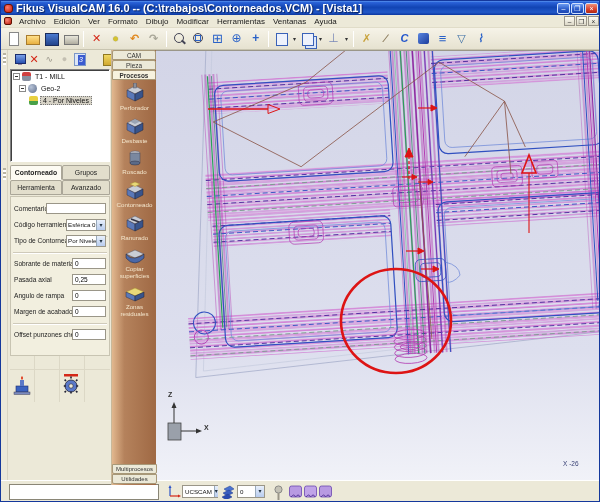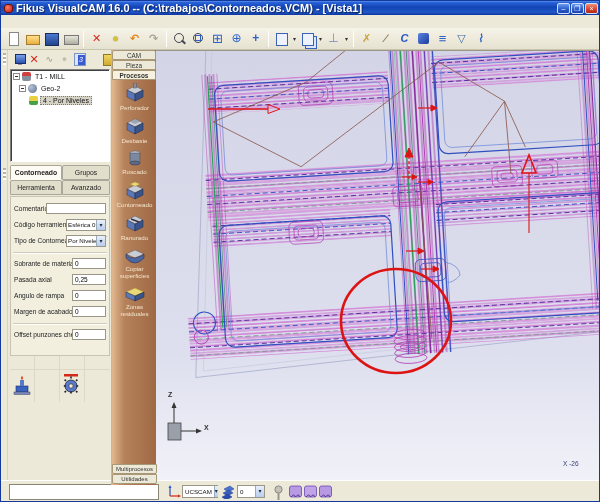--- a/index.html
+++ b/index.html
@@ -141,20 +141,38 @@
   <div class="titlebar">
     <div class="app-ico"></div>
     <div class="title-text">Fikus VisualCAM 16.0 -- (C:\trabajos\Contorneados.VCM) - [Vista1]</div>
     <div class="winbtns">
       <div class="wbtn">–</div>
       <div class="wbtn">❐</div>
       <div class="wbtn close">×</div>
     </div>
   </div>
 
+  <div class="menubar">
+    <div class="mdi-ico"></div>
+    <div class="menu-item">Archivo</div>
+    <div class="menu-item">Edición</div>
+    <div class="menu-item">Ver</div>
+    <div class="menu-item">Formato</div>
+    <div class="menu-item">Dibujo</div>
+    <div class="menu-item">Modificar</div>
+    <div class="menu-item">Herramientas</div>
+    <div class="menu-item">Ventanas</div>
+    <div class="menu-item">Ayuda</div>
+    <div class="menu-spacer"></div>
+    <div class="mdibtns">
+      <div class="mbtn">–</div>
+      <div class="mbtn">❐</div>
+      <div class="mbtn">×</div>
+    </div>
+  </div>
 
   <div class="toolbar">
     <i class="tbi i-new"></i>
     <i class="tbi i-open"></i>
     <i class="tbi i-save"></i>
     <i class="tbi i-print"></i>
     <span class="tsep"></span>
     <i class="tbi i-del">✕</i>
     <i class="tbi i-point"></i>
     <i class="tbi i-undo">↶</i>

